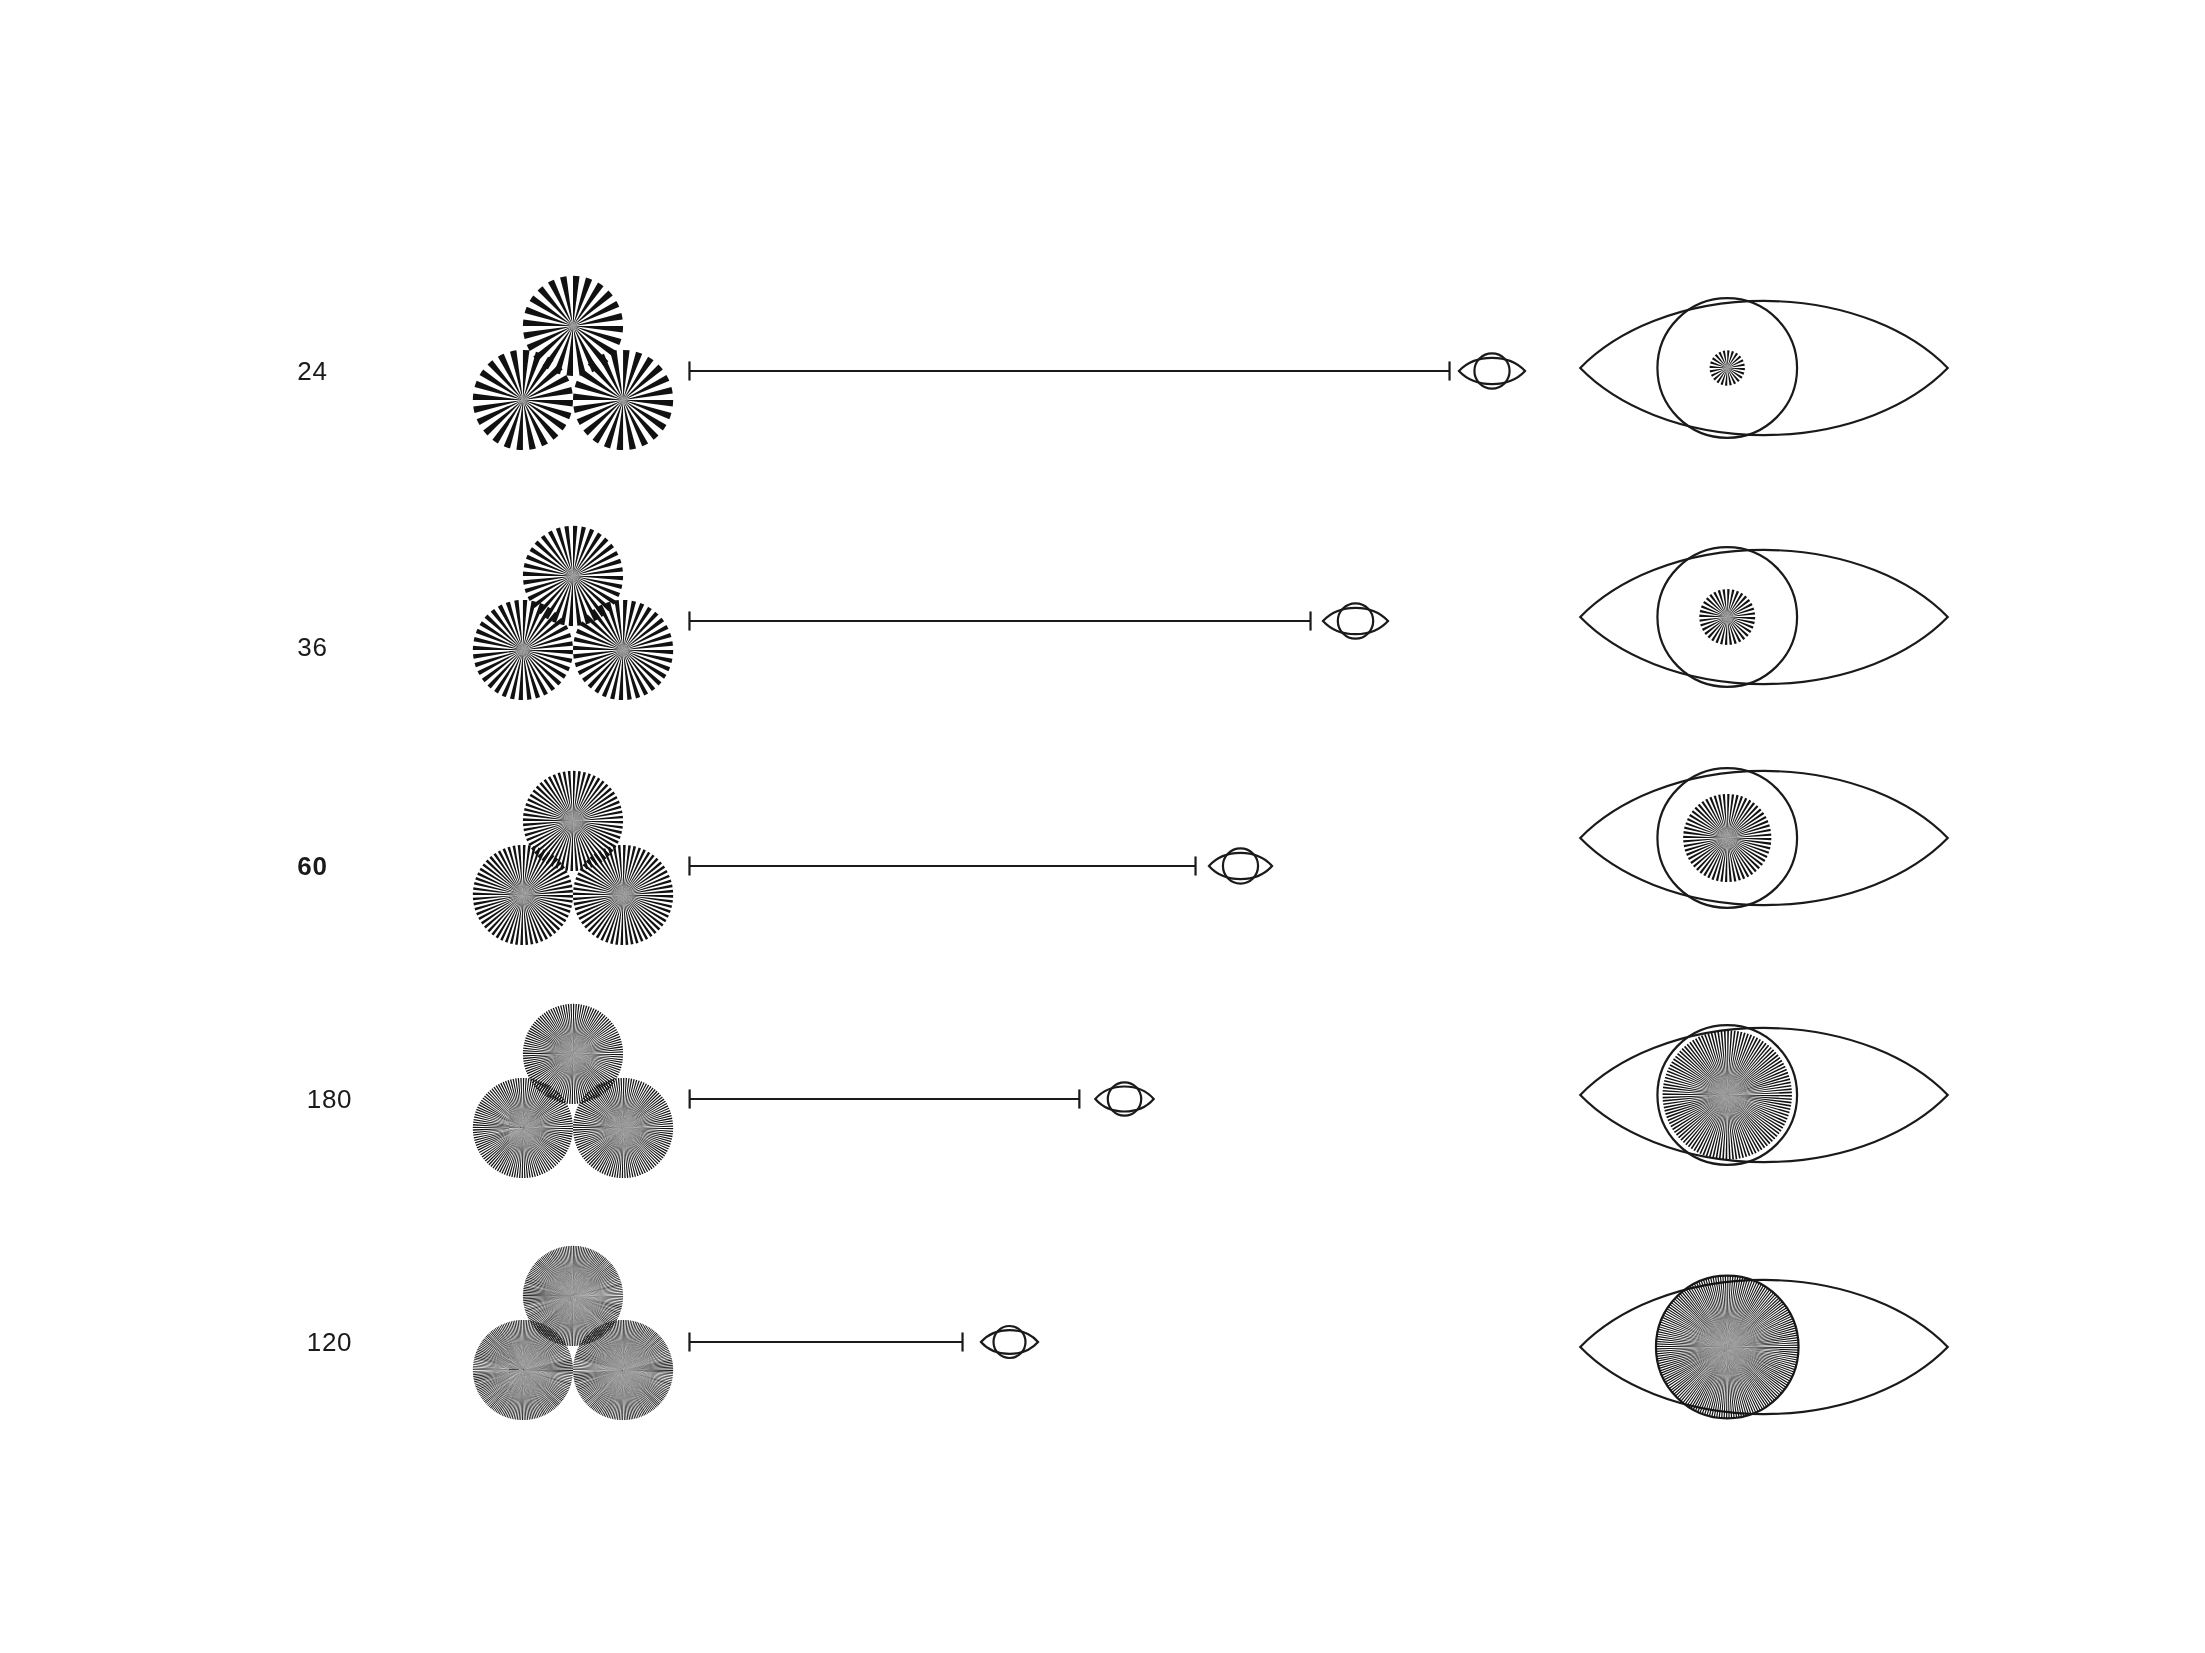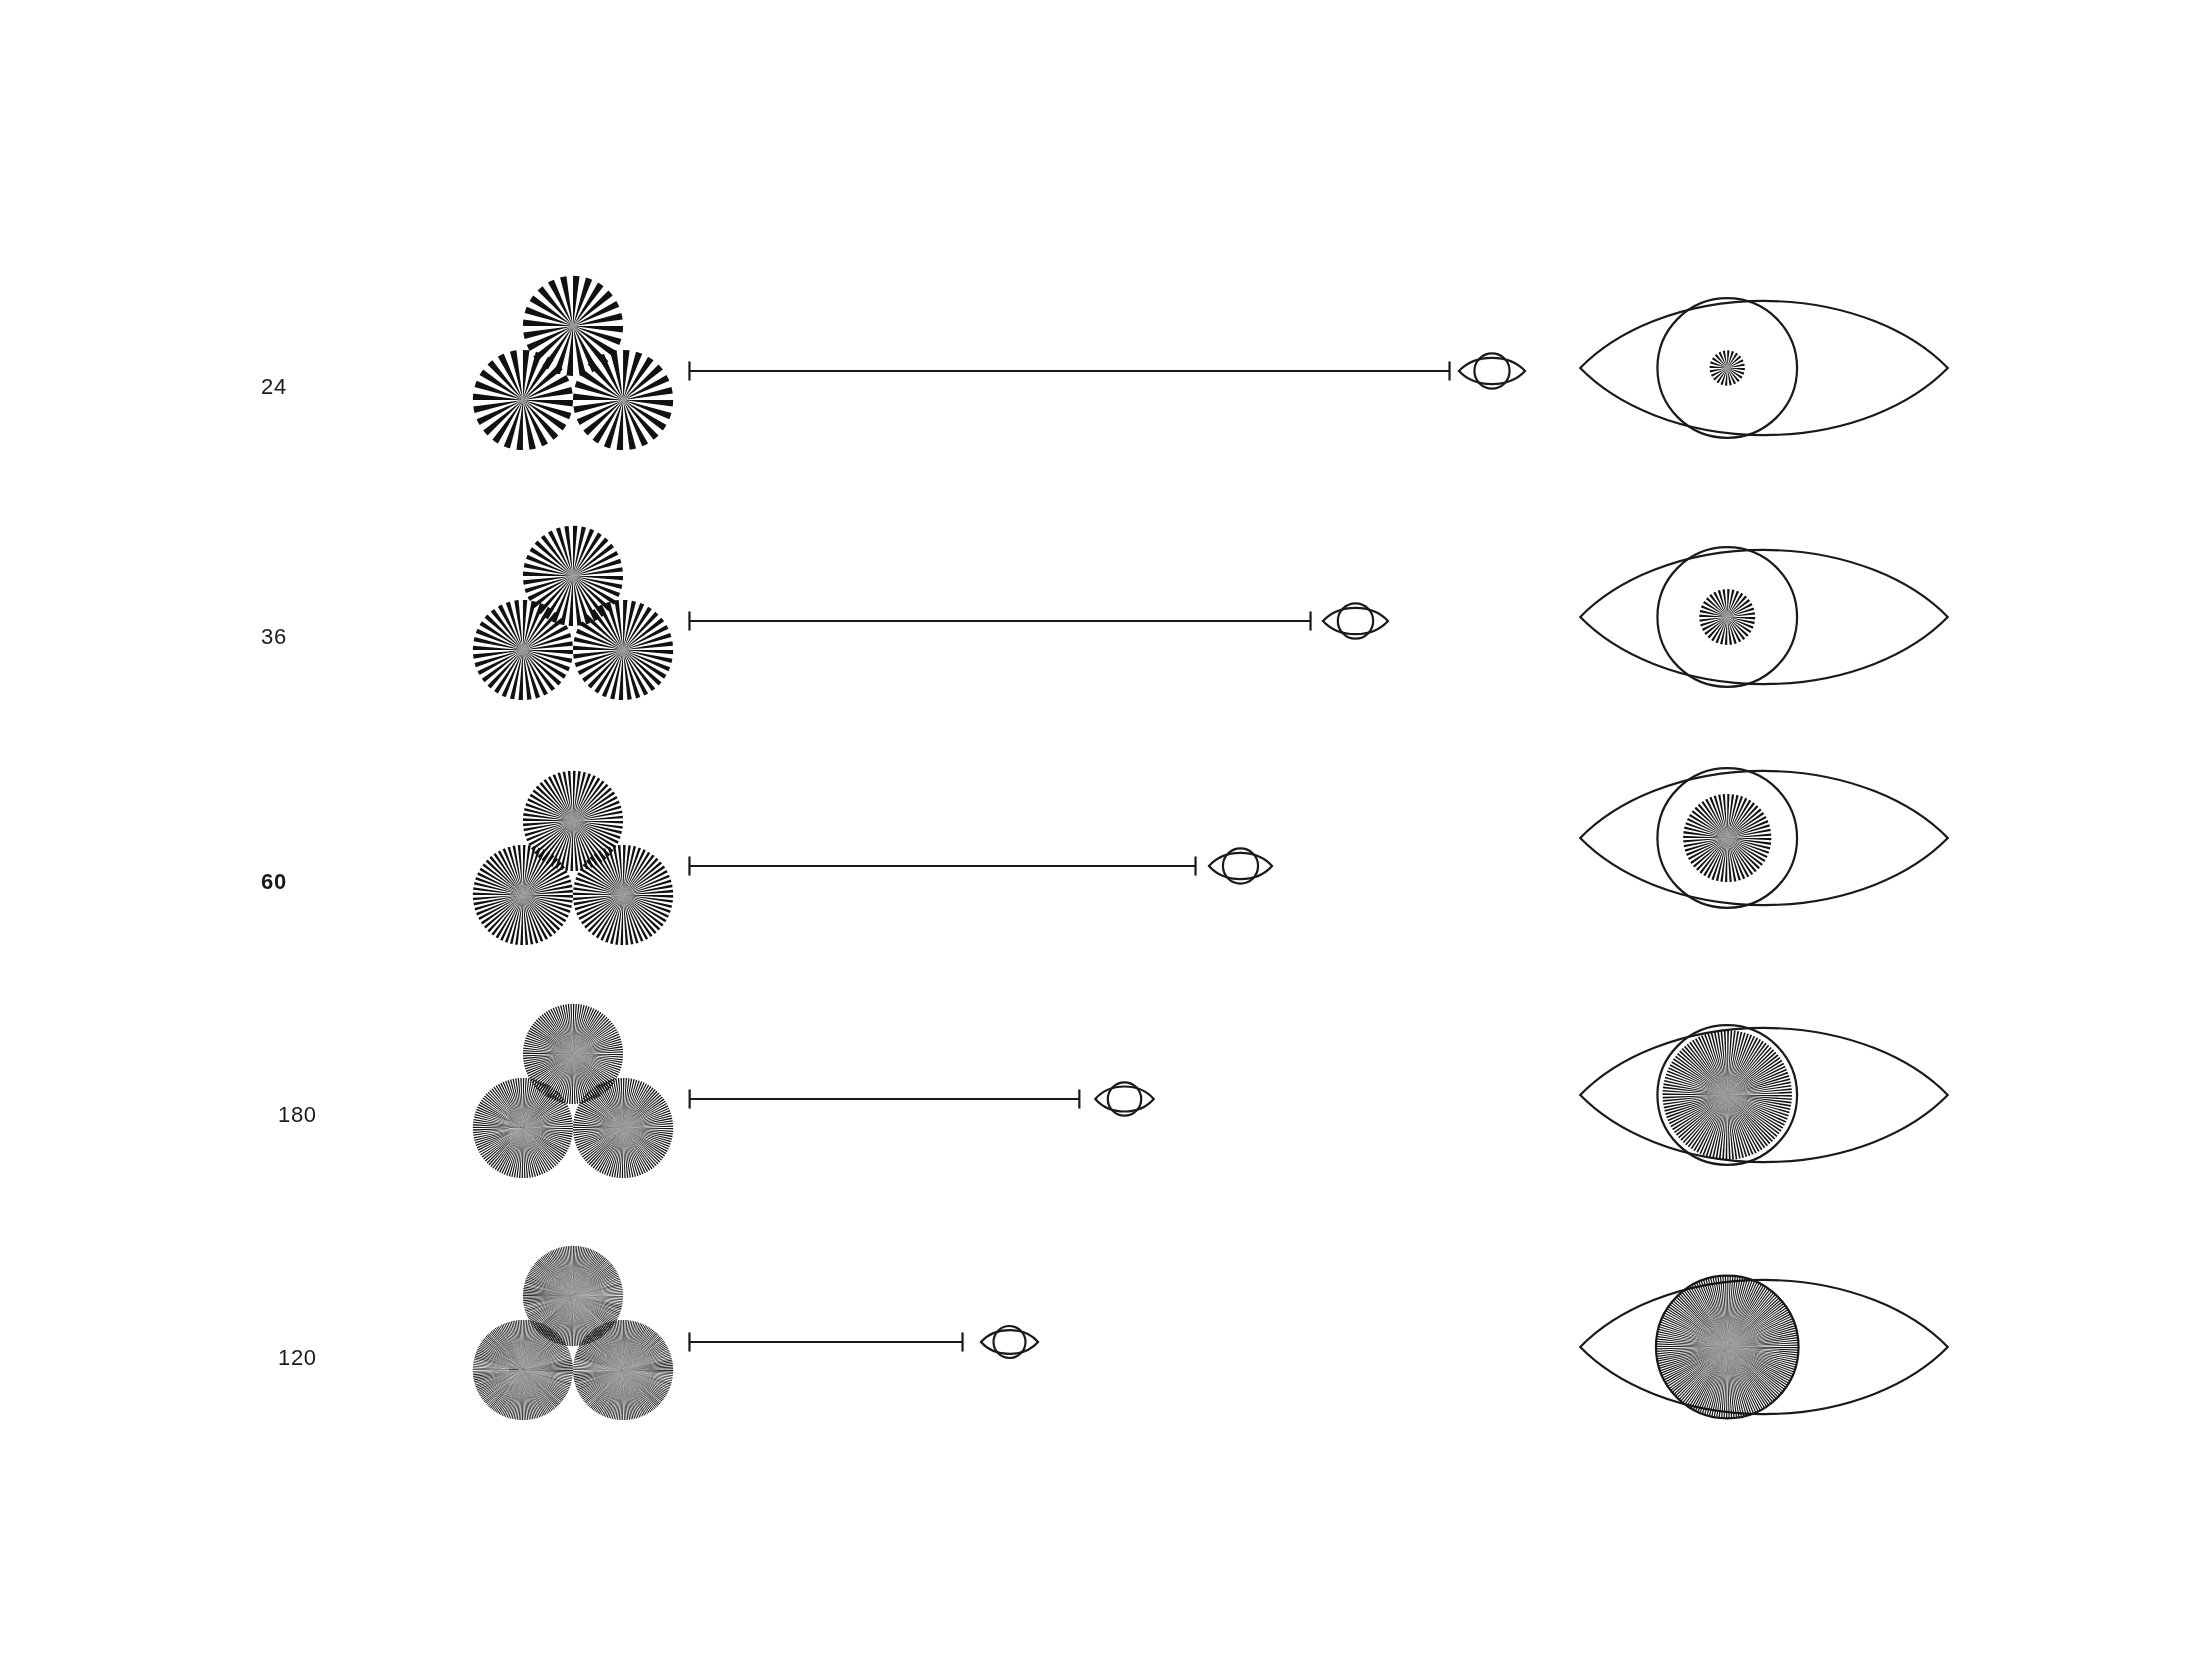--- a/index.html
+++ b/index.html
@@ -2,27 +2,26 @@
 <html style="font-size:11.8px"><head>
 <meta charset="utf-8">
 <style>
   html,body{margin:0;padding:0;background:#ffffff;}
   body{width:2205px;height:1654px;font-family:"Liberation Sans",sans-serif;overflow:hidden;}
   #stage{position:relative;width:2205px;height:1654px;background:#fff;}
   .row{position:absolute;left:0;width:2205px;height:0;}
   .label{
     position:absolute;
     font-family:"Liberation Sans",sans-serif;
-    font-size:22px;
+    font-size:26px;
     color:#1a1a1a;
     letter-spacing:0.7px;
     white-space:nowrap;
-    text-align:left;
+    text-align:center;
     transform:translateY(-50%);
-    margin-top:16px;
   }
   .triad{position:absolute;transform:translate(-50%,-50%);}
   .distline{position:absolute;transform:translateY(-50%);}
   .eyesmall{position:absolute;transform:translate(0,-50%);}
   .eyebig{position:absolute;transform:translate(-50%,-50%);}
   svg{display:block;overflow:visible;}
 </style>
 </head>
 <body>
 
@@ -151,21 +150,21 @@
             <path d="M 216 116 L 222.21 92.82 A 24 24 0 0 1 225.18 93.83 Z" fill="#111111" stroke="none"></path>
             <path d="M 216 116 L 228.00 95.22 A 24 24 0 0 1 230.61 96.96 Z" fill="#111111" stroke="none"></path>
             <path d="M 216 116 L 232.97 99.03 A 24 24 0 0 1 235.04 101.39 Z" fill="#111111" stroke="none"></path>
             <path d="M 216 116 L 236.78 104.00 A 24 24 0 0 1 238.17 106.82 Z" fill="#111111" stroke="none"></path>
             <path d="M 216 116 L 239.18 109.79 A 24 24 0 0 1 239.79 112.87 Z" fill="#111111" stroke="none"></path>
           </g>
         </svg>
       </div>
     </div>
     <div class="row" style="top: 0px;">
-      <div class="label" style="left: 261px; width: 103px; top: 621px;">36</div>
+      <div class="label" style="left: 261px; width: 103px; top: 647px;">36</div>
       <div class="triad" style="left: 573px; top: 619px;">
         <svg width="218" height="218" viewBox="0 0 296 296">
           <g>
             <path d="M 148 89.52000000000001 L 216.00 89.52 A 68 68 0 0 1 215.74 95.45 Z" fill="#111111" stroke="none"></path>
             <path d="M 148 89.52000000000001 L 214.97 101.33 A 68 68 0 0 1 213.68 107.12 Z" fill="#111111" stroke="none"></path>
             <path d="M 148 89.52000000000001 L 211.90 112.78 A 68 68 0 0 1 209.63 118.26 Z" fill="#111111" stroke="none"></path>
             <path d="M 148 89.52000000000001 L 206.89 123.52 A 68 68 0 0 1 203.70 128.52 Z" fill="#111111" stroke="none"></path>
             <path d="M 148 89.52000000000001 L 200.09 133.23 A 68 68 0 0 1 196.08 137.60 Z" fill="#111111" stroke="none"></path>
             <path d="M 148 89.52000000000001 L 191.71 141.61 A 68 68 0 0 1 187.00 145.22 Z" fill="#111111" stroke="none"></path>
             <path d="M 148 89.52000000000001 L 182.00 148.41 A 68 68 0 0 1 176.74 151.15 Z" fill="#111111" stroke="none"></path>

